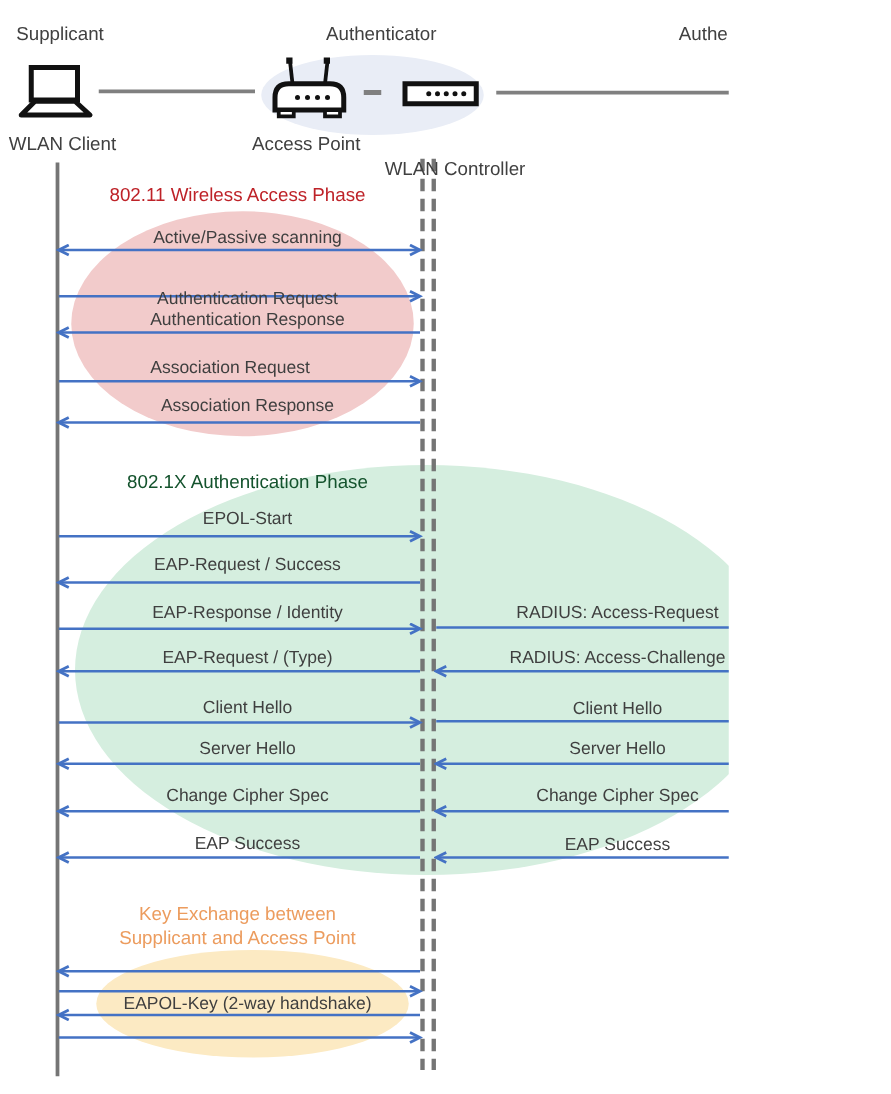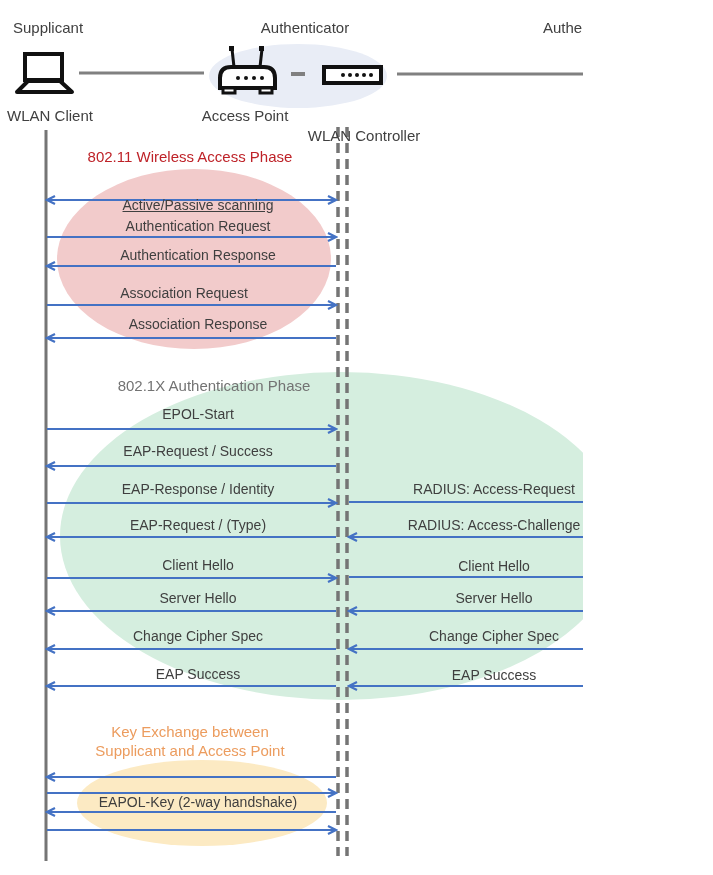--- a/index.html
+++ b/index.html
@@ -119,27 +119,27 @@
 
   <div class="abs role-title" style="left:13px;top:19px;text-align:left;">Supplicant</div>
   <div class="abs role-title" style="left:205px;top:19px;width:200px;">Authenticator</div>
   <div class="abs role-title" style="left:543px;top:19px;width:180px;text-align:left;">Authentication Server</div>
 
   <div class="abs device-label" style="left:0px;top:107px;width:100px;">WLAN Client</div>
   <div class="abs device-label" style="left:185px;top:107px;width:120px;">Access Point</div>
   <div class="abs device-label" style="left:294px;top:107px;width:140px;margin-top:20px;">WLAN Controller</div>
 
   <div class="abs phase-title" style="left: 60px; top: 147px; color: rgb(190, 34, 40);">802.11 Wireless Access Phase</div>
-  <div class="abs phase-title" style="left: 84px; top: 376px; color: #737373;">802.1X Authentication Phase</div>
+  <div class="abs phase-title" style="left: 68px; top: 376px; color: #14532d;">802.1X Authentication Phase</div>
   <div class="abs phase-title" style="left: 60px; top: 722px; color: rgb(236, 156, 94);">Key Exchange between</div>
   <div class="abs phase-title" style="left: 60px; top: 741px; color: rgb(236, 156, 94);">Supplicant and Access Point</div>
 
   <div id="labels-layer">
-      <div class="msg-label" style="left: 58px; top: 196px; text-decoration: underline;">Active/Passive scanning</div>
-      <div class="msg-label" style="left: 58px; top: 217px;">Authentication Request</div>
+      <div class="msg-label" style="left: 58px; top: 180px;">Active/Passive scanning</div>
+      <div class="msg-label" style="left: 58px; top: 229px;">Authentication Request</div>
       <div class="msg-label" style="left: 58px; top: 246px;">Authentication Response</div>
       <div class="msg-label" style="left: 44px; top: 284px;">Association Request</div>
       <div class="msg-label" style="left: 58px; top: 315px;">Association Response</div>
       <div class="msg-label" style="left: 58px; top: 405px;">EPOL-Start</div>
       <div class="msg-label" style="left: 58px; top: 442px;">EAP-Request / Success</div>
       <div class="msg-label" style="left: 58px; top: 480px;">EAP-Response / Identity</div>
       <div class="msg-label" style="left: 58px; top: 516px;">EAP-Request / (Type)</div>
       <div class="msg-label" style="left: 58px; top: 556px;">Client Hello</div>
       <div class="msg-label" style="left: 58px; top: 589px;">Server Hello</div>
       <div class="msg-label" style="left: 58px; top: 627px;">Change Cipher Spec</div>

